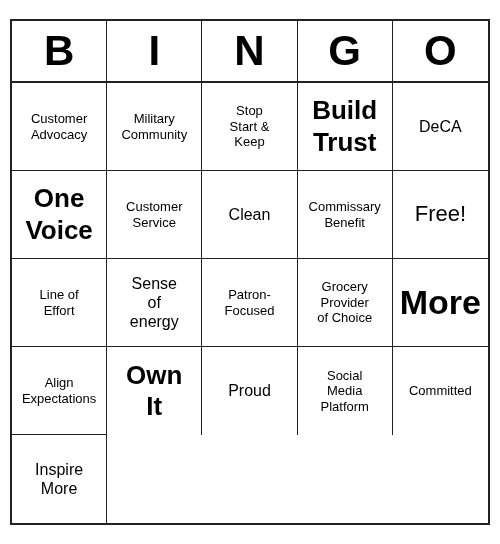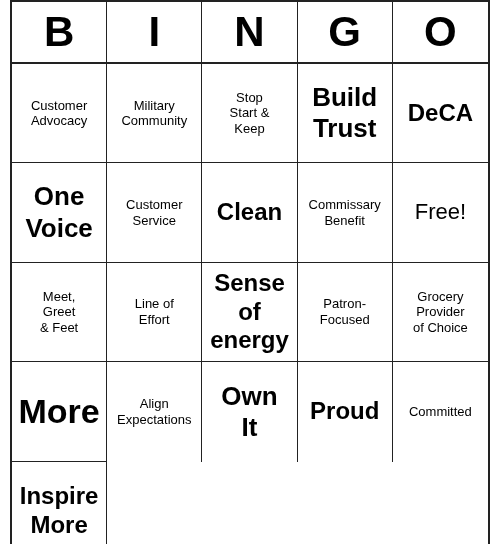--- a/index.html
+++ b/index.html
@@ -55,22 +55,22 @@
       border-bottom: none;
     }
     .bingo-cell .cell-text {
       font-size: 13px;
     }
     .bingo-cell.large-text .cell-text {
       font-size: 26px;
       font-weight: bold;
     }
     .bingo-cell.medium-text .cell-text {
-      font-size: 24px;
-      font-weight: bold;
+      font-size: 16px;
+      font-weight: normal;
     }
     .bingo-cell.xlarge-text .cell-text {
       font-size: 34px;
       font-weight: bold;
     }
     .bingo-cell.free-text .cell-text {
       font-size: 22px;
       font-weight: normal;
     }
   </style>
@@ -110,23 +110,20 @@
       <div class="bingo-cell medium-text">
         <span class="cell-text">Clean</span>
       </div>
       <div class="bingo-cell">
         <span class="cell-text">Commissary<br>Benefit</span>
       </div>
       <div class="bingo-cell free-text">
         <span class="cell-text">Free!</span>
       </div>
       <div class="bingo-cell">
-        <span class="cell-text">Meet,<br>Greet<br>&amp; Feet</span>
-      </div>
-      <div class="bingo-cell">
         <span class="cell-text">Line of<br>Effort</span>
       </div>
       <div class="bingo-cell medium-text">
         <span class="cell-text">Sense<br>of<br>energy</span>
       </div>
       <div class="bingo-cell">
         <span class="cell-text">Patron-<br>Focused</span>
       </div>
       <div class="bingo-cell">
         <span class="cell-text">Grocery<br>Provider<br>of Choice</span>
@@ -137,19 +134,22 @@
       <div class="bingo-cell">
         <span class="cell-text">Align<br>Expectations</span>
       </div>
       <div class="bingo-cell large-text">
         <span class="cell-text">Own<br>It</span>
       </div>
       <div class="bingo-cell medium-text">
         <span class="cell-text">Proud</span>
       </div>
       <div class="bingo-cell">
+        <span class="cell-text">Social<br>Media<br>Platform</span>
+      </div>
+      <div class="bingo-cell">
         <span class="cell-text">Committed</span>
       </div>
       <div class="bingo-cell medium-text">
         <span class="cell-text">Inspire<br>More</span>
       </div>
     </div>
 </div>
 
 </body></html>

